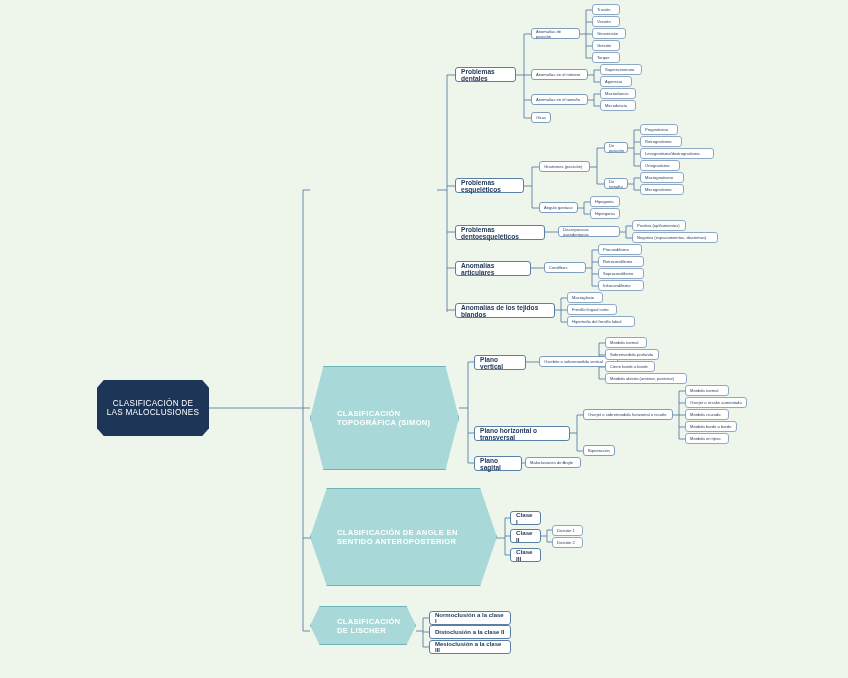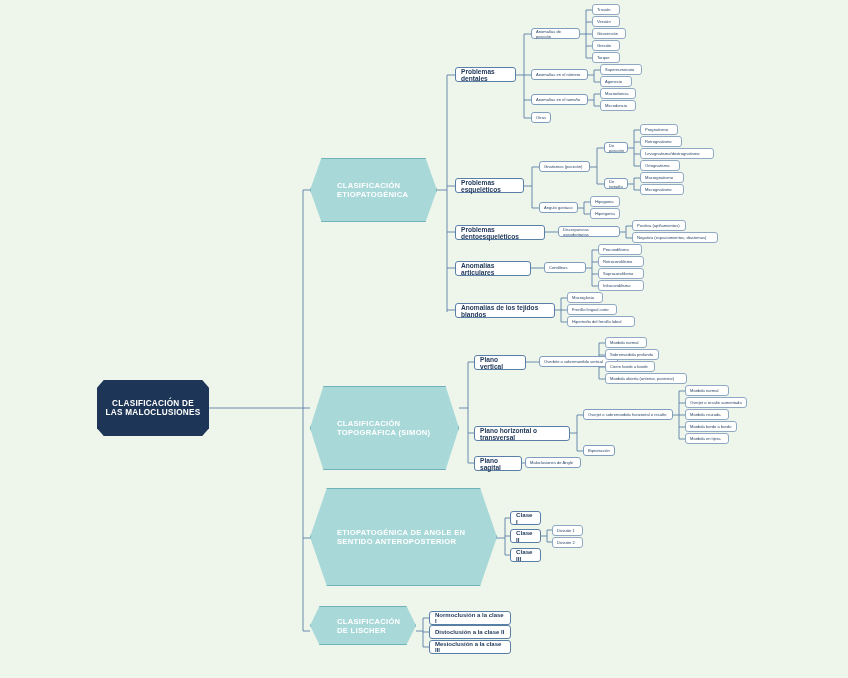--- a/index.html
+++ b/index.html
@@ -13,21 +13,21 @@
   #canvas{position:absolute;left:0;top:0;width:848px;height:678px;}
   svg.links{position:absolute;left:0;top:0;width:848px;height:678px;pointer-events:none;}
 
   .node{position:absolute;box-sizing:border-box;display:flex;align-items:center;}
   .node .txt{display:block;width:100%;}
 
   
   .hex-root{
     background:#1d3557;
     color:#ffffff;
-    font-weight:bold;
+    font-weight:normal;
     font-size:8.2px;
     letter-spacing:.25px;
     justify-content:center;
     text-align:center;
     clip-path:polygon(0 14%, 6% 0, 94% 0, 100% 14%, 100% 86%, 94% 100%, 6% 100%, 0 86%);
     padding:0 8px;
   }
   
   .hex-main{
     background:#a9d8d8;
@@ -231,23 +231,20 @@
       <path d="M423 618 H429"></path>
       <path d="M423 632 H429"></path>
       <path d="M423 647 H429"></path>
     </g>
   </svg>
 
   <div class="node hex-root" style="left:97px;top:380px;width:112px;height:56px;">
     <span class="txt">CLASIFICACIÓN DE LAS MALOCLUSIONES</span>
   </div>
 
-  <div class="node hex-main" style="left:310px;top:158px;width:127px;height:64px;">
-    <span class="txt">CLASIFICACIÓN ETIOPATOGÉNICA</span>
-  </div>
 
   <div class="node box-l2" style="left:455px;top:67px;width:61px;height:15px;">
     <span class="txt">Problemas dentales</span>
   </div>
   <div class="node box-l2" style="left:455px;top:178px;width:69px;height:15px;">
     <span class="txt">Problemas esqueléticos</span>
   </div>
   <div class="node box-l2" style="left:455px;top:225px;width:90px;height:15px;">
     <span class="txt">Problemas dentoesqueléticos</span>
   </div>
@@ -369,21 +366,21 @@
   <div class="node box-l4" style="left:567px;top:292px;width:36px;height:11px;">
     <span class="txt">Macroglosia</span>
     </div>
   <div class="node box-l4" style="left:567px;top:304px;width:50px;height:11px;">
     <span class="txt">Frenillo lingual corto</span>
     </div>
   <div class="node box-l4" style="left:567px;top:316px;width:68px;height:11px;">
     <span class="txt">Hipertrofia del frenillo labial</span>
     </div>
 
-  <div class="node hex-main" style="left:310px;top:386px;width:149px;height:84px;">
+  <div class="node hex-main" style="left:310px;top:366px;width:149px;height:104px;">
     <span class="txt">CLASIFICACIÓN TOPOGRÁFICA (SIMON)</span>
   </div>
 
   <div class="node box-l2" style="left:474px;top:355px;width:52px;height:15px;">
     <span class="txt">Plano vertical</span>
   </div>
   <div class="node box-l2" style="left:474px;top:426px;width:96px;height:15px;">
     <span class="txt">Plano horizontal o transversal</span>
   </div>
   <div class="node box-l2" style="left:474px;top:456px;width:48px;height:15px;">
@@ -427,21 +424,21 @@
     </div>
   <div class="node box-l4" style="left:685px;top:433px;width:44px;height:11px;">
     <span class="txt">Mordida en tijera</span>
     </div>
 
   <div class="node box-l3" style="left:525px;top:457px;width:56px;height:11px;">
     <span class="txt">Maloclusiones de Angle</span>
   </div>
 
   <div class="node hex-main" style="left:310px;top:488px;width:187px;height:98px;">
-    <span class="txt">ETIOPATOGÉNICA DE ANGLE EN SENTIDO ANTEROPOSTERIOR</span>
+    <span class="txt">CLASIFICACIÓN DE ANGLE EN SENTIDO ANTEROPOSTERIOR</span>
   </div>
 
   <div class="node box-cls" style="left:510px;top:511px;width:31px;height:14px;">
     <span class="txt">Clase I</span>
     </div>
   <div class="node box-cls" style="left:510px;top:529px;width:31px;height:14px;">
     <span class="txt">Clase II</span>
     </div>
   <div class="node box-cls" style="left:510px;top:548px;width:31px;height:14px;">
     <span class="txt">Clase III</span>

